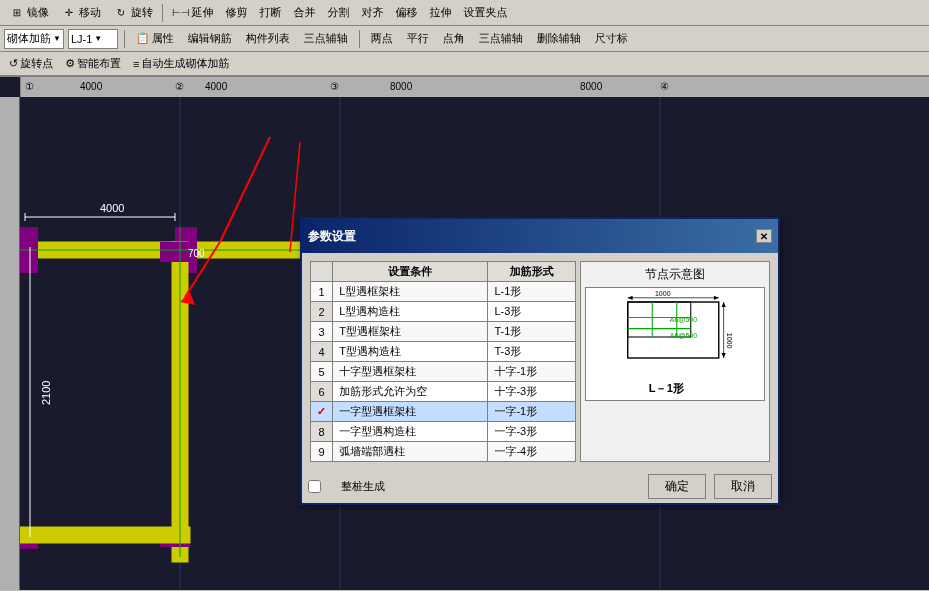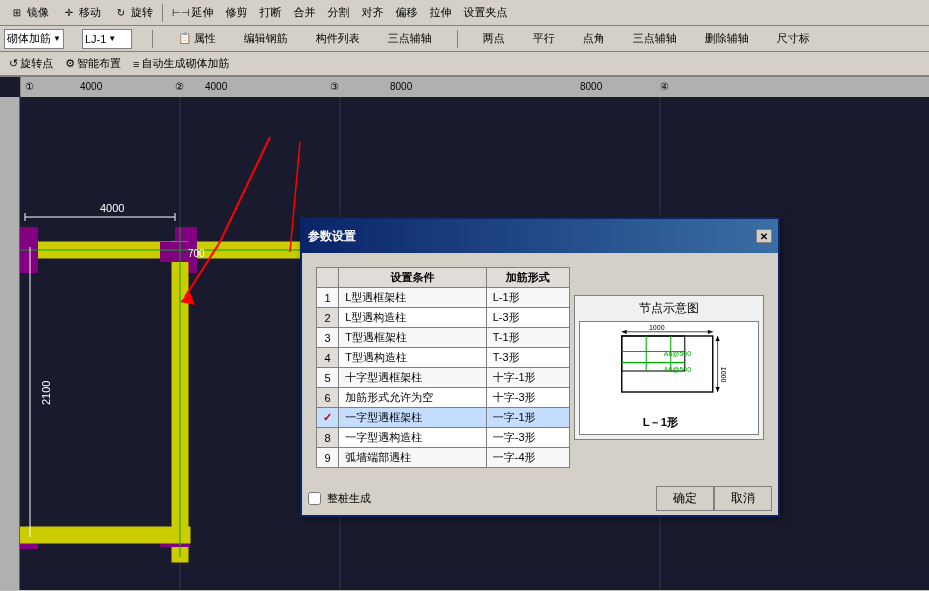--- a/index.html
+++ b/index.html
@@ -26,21 +26,21 @@
       border-bottom: 1px solid #808080;
       gap: 2px;
     }
     .toolbar-row2 {
       display: flex;
       align-items: center;
       padding: 2px 4px;
       height: 26px;
       background: #d4d0c8;
       border-bottom: 1px solid #808080;
-      gap: 18px;
+      gap: 4px;
     }
     .toolbar-row3 {
       display: flex;
       align-items: center;
       padding: 2px 4px;
       height: 24px;
       background: #d4d0c8;
       border-bottom: 1px solid #808080;
       gap: 2px;
     }
@@ -177,23 +177,22 @@
       display: flex;
       align-items: center;
       justify-content: center;
       cursor: pointer;
       font-size: 10px;
       color: #000;
       font-weight: bold;
     }
     .dialog-body {
       display: flex;
-      padding: 14px;
+      padding: 8px;
       gap: 4px;
-      align-items: center;
     }
     .dialog-left {
       flex: 1;
     }
     .dialog-right {
       width: 190px;
       border: 1px solid #808080;
       background: #f0f0f0;
       padding: 4px;
     }
@@ -253,25 +252,26 @@
       background: white;
     }
     .dialog-bottom {
       display: flex;
       align-items: center;
       justify-content: space-between;
     }
     .checkbox-label {
       display: flex;
       align-items: center;
-      gap: 6px;
+      gap: 20px;
       font-size: 11px;
     }
     .btn-group {
       display: flex;
+      gap: 8px;
     }
     .dialog-btn {
       padding: 3px 16px;
       background: #d4d0c8;
       border: 1px solid #808080;
       cursor: pointer;
       font-size: 12px;
       font-family: 'SimSun', sans-serif;
     }
 

